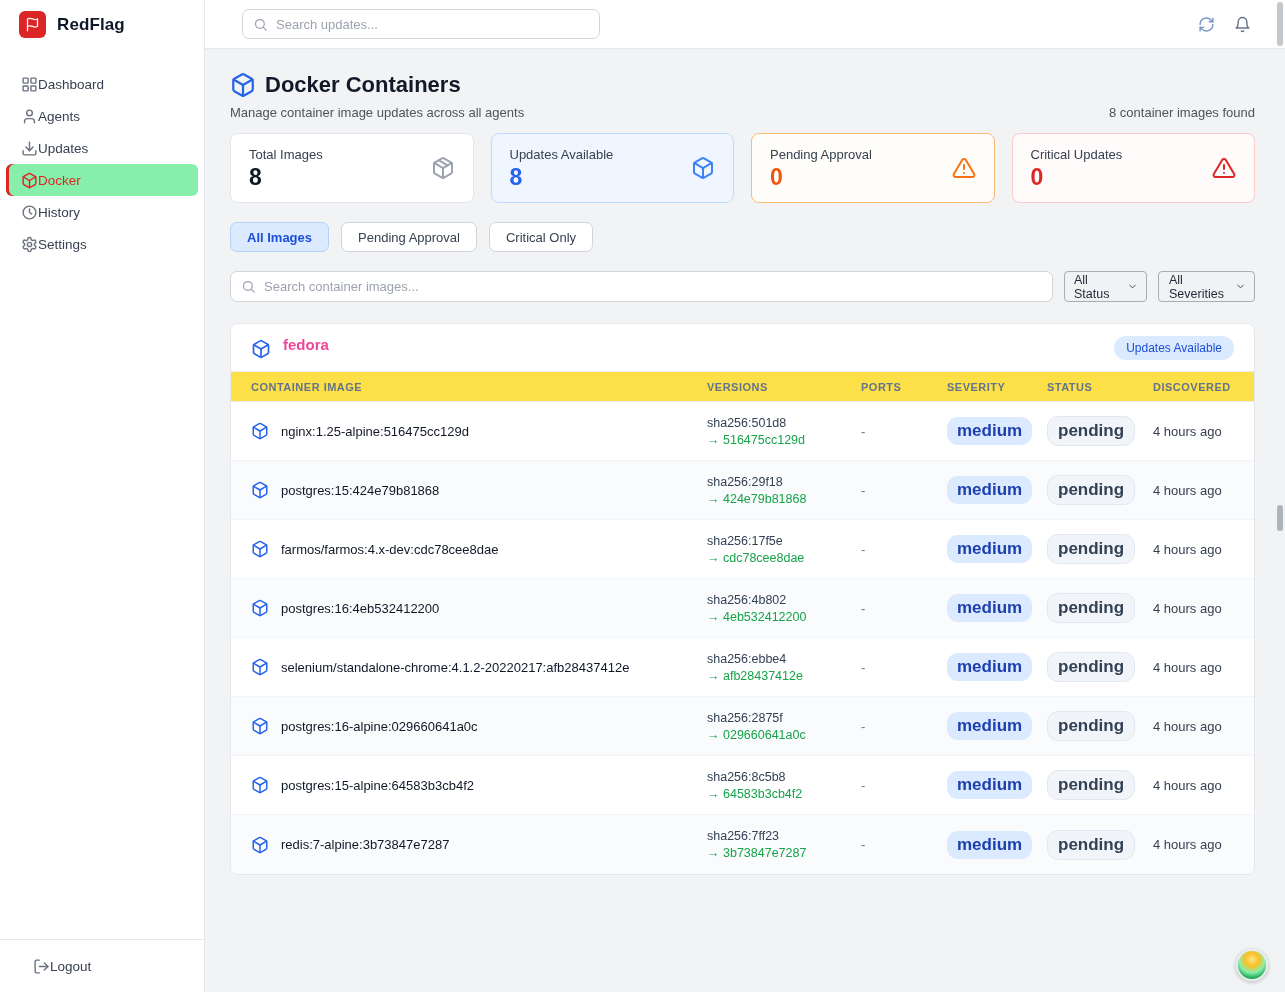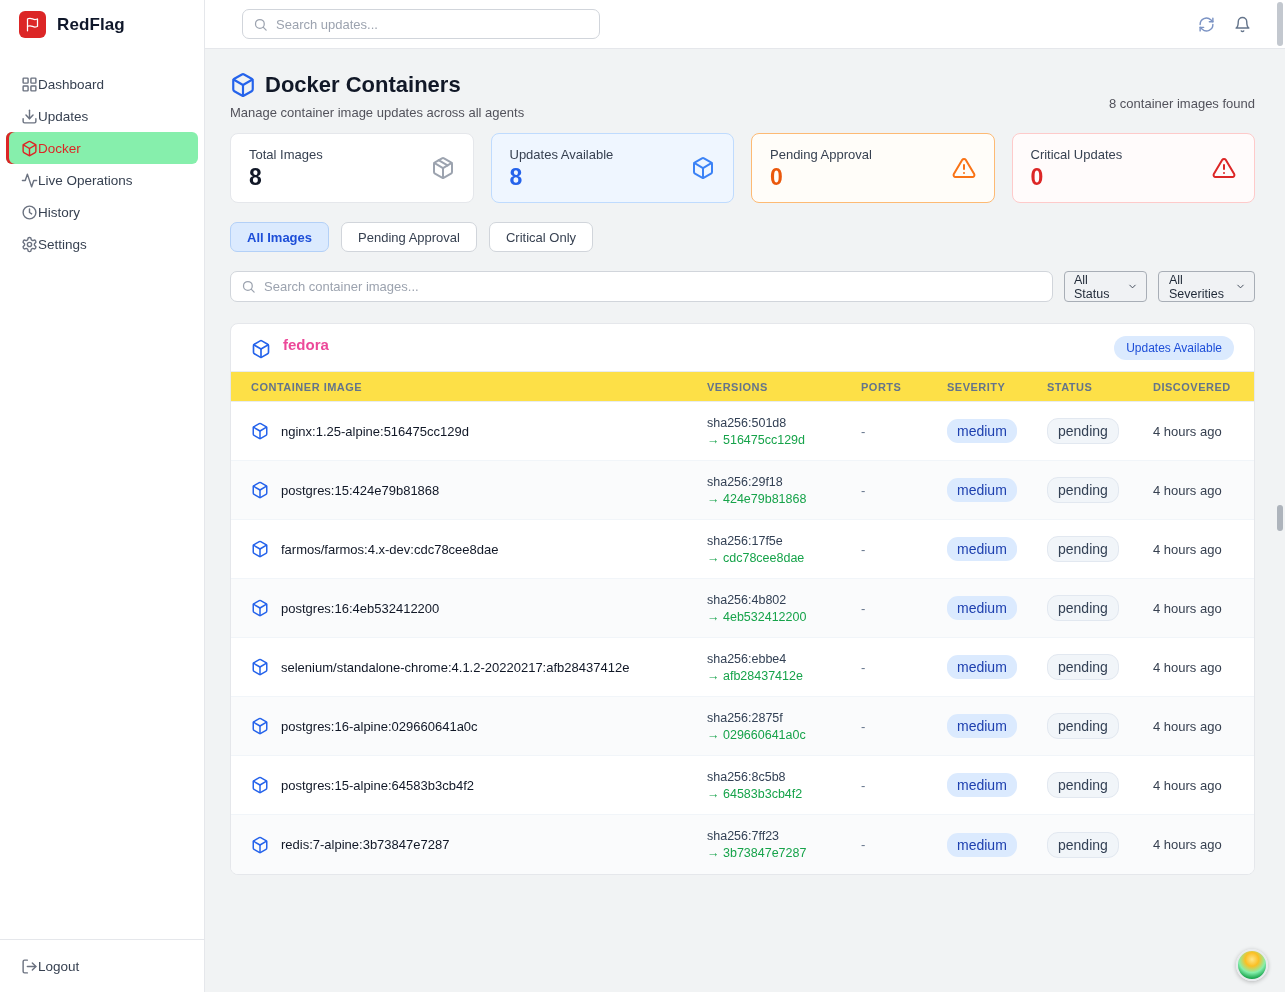--- a/index.html
+++ b/index.html
@@ -21,21 +21,21 @@
   .sidebar-brand { height: 49px; display: flex; align-items: center; gap: 11px; padding: 0 19px; flex-shrink: 0; }
   .logo { width: 27px; height: 27px; background: #dc2626; border-radius: 6px; display: flex; align-items: center; justify-content: center; color: #ffffff; flex-shrink: 0; }
   .brand-name { font-size: 17px; font-weight: 700; color: #0f172a; letter-spacing: 0.1px; }
 
   .nav { padding: 19px 6px 0 6px; flex: 1; }
   .nav-item { display: flex; align-items: center; height: 32px; padding: 0 15px; border-radius: 6px; color: #374151; font-size: 13.5px; cursor: pointer; }
   .nav-icon { width: 17px; height: 17px; color: #6b7280; flex-shrink: 0; }
   .nav-item.active { background: #86efac; color: #dc2626; box-shadow: inset 3px 0 0 #dc2626; font-weight: 500; }
   .nav-item.active .nav-icon { color: #dc2626; }
 
-  .sidebar-footer { border-top: 1px solid #e5e7eb; padding: 10px 6px; }
+  .sidebar-footer { border-top: 1px solid #e5e7eb; padding: 10px 18px; }
   .sidebar-footer .nav-item { color: #374151; }
 
   
   .main { flex: 1; display: flex; flex-direction: column; background: #f1f3f4; min-width: 0; }
   .topbar { height: 49px; background: #ffffff; border-bottom: 1px solid #e5e7eb; display: flex; align-items: center; justify-content: space-between; padding: 0 34px 0 37px; flex-shrink: 0; }
   .topbar-search { position: relative; width: 358px; }
   .topbar-search input, .filter-search input {
     width: 100%; height: 30px; border: 1px solid #d1d5db; border-radius: 7px;
     padding: 0 12px 0 33px; font-size: 13px; color: #111827; outline: none; background: #fff;
     font-family: inherit;
@@ -43,21 +43,21 @@
   .topbar-search input::placeholder, .filter-search input::placeholder { color: #9ca3af; }
   .search-glyph { position: absolute; left: 11px; top: 8px; width: 15px; height: 15px; color: #9ca3af; pointer-events: none; }
   .topbar-actions { display: flex; gap: 19px; align-items: center; }
   .action-icon { width: 17px; height: 17px; cursor: pointer; }
   .refresh { color: #7b93c4; }
   .bell { color: #64748b; }
 
   .content { flex: 1; padding: 23px 30px 0 25px; overflow: hidden; }
 
   
-  .page-header { display: flex; justify-content: space-between; align-items: center; margin-bottom: 13px; gap: 38px; }
+  .page-header { display: flex; justify-content: space-between; align-items: flex-end; margin-bottom: 13px; gap: 38px; }
   .title-row { display: flex; align-items: center; gap: 9px; }
   .header-cube { width: 26px; height: 26px; color: #2563eb; }
   .page-title { font-size: 22px; font-weight: 700; color: #111827; margin: 0; }
   .page-subtitle { font-size: 13px; color: #52525b; margin-top: 7px; }
   .result-count { font-size: 13px; color: #52525b; margin-top: 15px; }
 
   
   .stats { display: grid; grid-template-columns: repeat(4, 1fr); gap: 17px; margin-bottom: 19px; }
   .stat-card { background: #ffffff; border: 1px solid #e5e7eb; border-radius: 8px; padding: 13px 18px; display: flex; justify-content: space-between; align-items: center; height: 70px; }
   .stat-label { font-size: 13px; color: #374151; margin-bottom: 4px; }
@@ -101,21 +101,21 @@
   .th { font-size: 11px; font-weight: 700; color: #64748b; letter-spacing: 0.5px; }
 
   .trow { height: 59px; border-bottom: 1px solid #f1f5f9; background: #ffffff; }
   .trow:last-child { border-bottom: none; }
   .trow:nth-child(even) { background: #fafbfc; }
   .c-image { display: flex; align-items: center; gap: 12px; font-size: 13px; color: #111827; padding-right: 14px; }
   .row-cube { width: 18px; height: 18px; color: #2563eb; flex-shrink: 0; }
   .ver-current { font-size: 12.5px; color: #334155; margin-bottom: 3px; }
   .ver-new { font-size: 12.5px; color: #16a34a; }
   .c-ports { font-size: 13px; color: #64748b; }
-  .badge { display: inline-block; font-size: 14px; font-weight: 400; padding: 4px 10px; border-radius: 11px; }
+  .badge { display: inline-block; font-size: 17px; font-weight: 700; padding: 4px 10px; border-radius: 11px; }
   .badge-severity { background: #dbeafe; color: #1e40af; }
   .badge-status { background: #f1f5f9; color: #334155; border: 1px solid #e2e8f0; }
   .c-discovered { font-size: 13px; color: #374151; }
 
   
   .scroll-thumb { position: absolute; right: 2px; width: 6px; border-radius: 4px; background: #c3c8cf; }
   .thumb-top { top: 2px; height: 44px; }
   .thumb-mid { top: 505px; height: 26px; background: #aeb4bc; }
   .floating-widget {
     position: absolute; right: 17px; bottom: 11px; width: 32px; height: 32px; border-radius: 50%;
@@ -216,40 +216,40 @@
         <span class="nav-icon">
             <svg class="ic" width="17" height="17">
               <use href="#i-grid"></use>
             </svg>
           </span>
         <span>Dashboard</span>
       </div>
       <div class="nav-item">
         <span class="nav-icon">
             <svg class="ic" width="17" height="17">
+              <use href="#i-user"></use>
+            </svg>
+          </span>
+        <span>Agents</span>
+      </div>
+      <div class="nav-item">
+        <span class="nav-icon">
+            <svg class="ic" width="17" height="17">
               <use href="#i-download"></use>
             </svg>
           </span>
         <span>Updates</span>
       </div>
       <div class="nav-item active">
         <span class="nav-icon">
             <svg class="ic" width="17" height="17">
               <use href="#i-box"></use>
             </svg>
           </span>
         <span>Docker</span>
-      </div>
-      <div class="nav-item">
-        <span class="nav-icon">
-            <svg class="ic" width="17" height="17">
-              <use href="#i-activity"></use>
-            </svg>
-          </span>
-        <span>Live Operations</span>
       </div>
       <div class="nav-item">
         <span class="nav-icon">
             <svg class="ic" width="17" height="17">
               <use href="#i-clock"></use>
             </svg>
           </span>
         <span>History</span>
       </div>
       <div class="nav-item">

